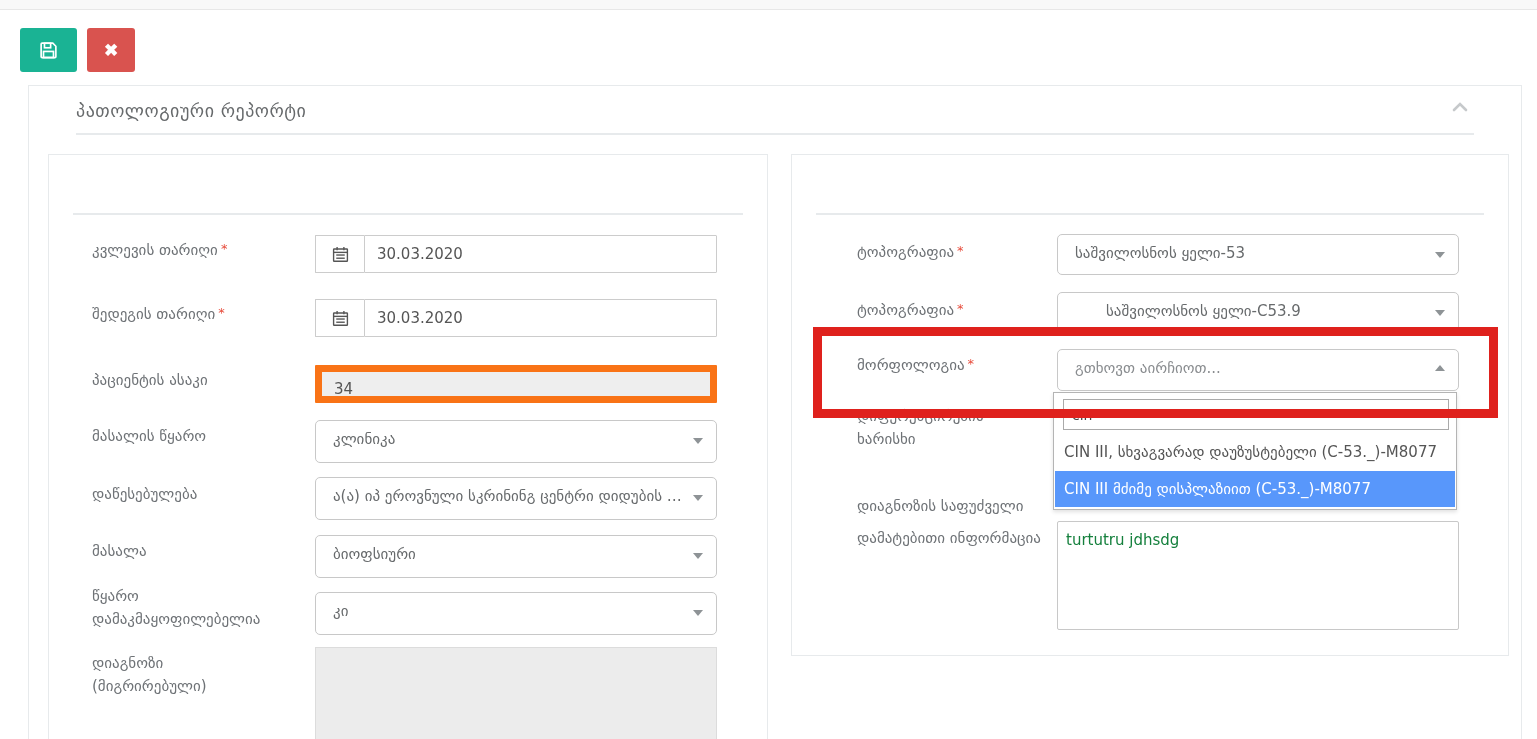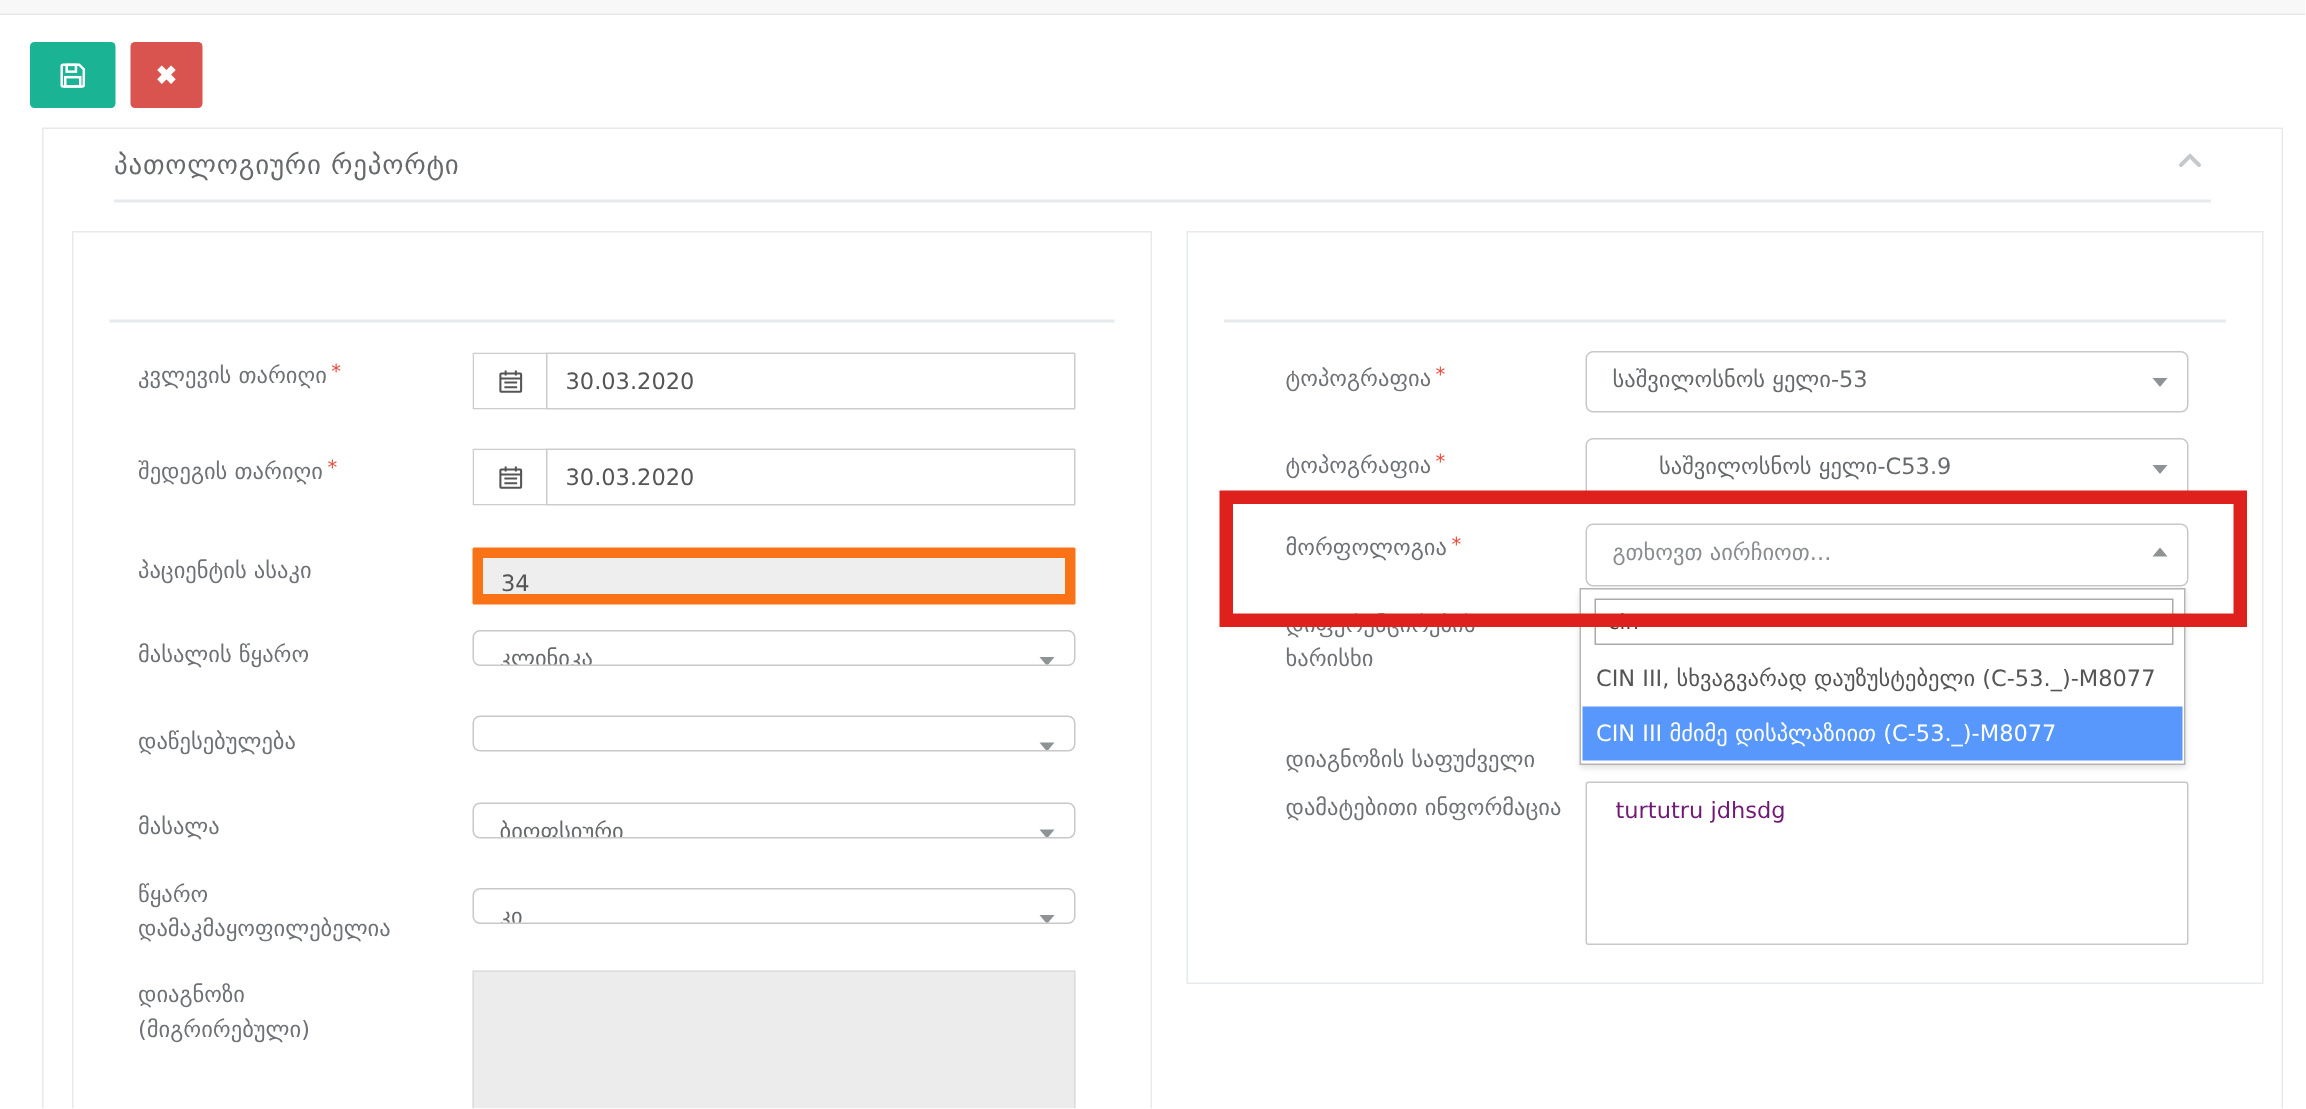--- a/index.html
+++ b/index.html
@@ -36,31 +36,31 @@
 
   
   .ctrl-x { left:266px; width:402px; }
   .inputgroup { position:absolute; display:flex; height:38px; }
   .ig-addon { width:49px; border:1px solid #ccc; border-right:none; border-radius:1px 0 0 1px;
     background:#fff; display:flex; align-items:center; justify-content:center; }
   .ig-input { flex:1; border:1px solid #ccc; border-radius:0 1px 1px 0; font-size:15px; color:#555;
     padding:12px 12px; font-family:"DejaVu Sans",sans-serif; outline:none; }
   .plain-disabled { position:absolute; background:#eee; border:7px solid #f97316; border-radius:1px;
     font-size:15px; color:#555; padding:8px 12px; }
-  .sel { position:absolute; height:24px; background:#fff; border:1px solid #c8c8c8; border-radius:5px;
+  .sel { position:absolute; height:43px; background:#fff; border:1px solid #c8c8c8; border-radius:5px;
     font-size:15px; color:#676a6c; padding:9px 30px 0 17px; cursor:pointer; white-space:nowrap;
     overflow:hidden; text-overflow:ellipsis; }
   .caret-down, .caret-up { position:absolute; right:13px; top:17px; width:0; height:0;
     border-left:5px solid transparent; border-right:5px solid transparent; }
   .caret-down { border-top:6px solid #8e9396; }
   .caret-up   { border-bottom:6px solid #8e9396; top:15px; }
   .sel-placeholder { color:#8a8d90; }
 
   .txtarea { position:absolute; border:1px solid #c8c8c8; border-radius:2px; background:#fff;
-    font-size:15px; color:#701a75; padding:9px 19px; font-family:"DejaVu Sans",sans-serif;
+    font-size:15px; color:#15803d; padding:9px 8px; font-family:"DejaVu Sans",sans-serif;
     resize:none; outline:none; }
   .txtarea-disabled { position:absolute; background:#ececec; border:1px solid #dcdcdc; }
 
   
   .dd-panel { position:absolute; left:1053px; top:392px; width:404px; height:118px;
     background:#fff; border:1px solid #b4b4b4; z-index:5; box-shadow:0 2px 4px rgba(0,0,0,.12); }
   .dd-search { position:absolute; left:9px; top:6px; width:386px; height:31px; border:1px solid #aaa;
     font-size:14px; color:#444; padding:0 8px; font-family:"DejaVu Sans",sans-serif; outline:none; }
   .dd-option { position:absolute; left:1px; width:400px; height:36px; line-height:36px;
     font-size:15px; color:#555; padding-left:9px; cursor:pointer; white-space:nowrap; overflow:hidden; }
@@ -150,20 +150,21 @@
       </div>
       <div class="sel ctrl-x" style="top:265px;">
         <span>კლინიკა</span>
         <span class="caret-down"></span>
       </div>
 
       <div class="flabel" style="left:43px; top:328px;">
         <span>დაწესებულება</span>
       </div>
       <div class="sel ctrl-x" style="top:322px;">
+        <span>ა(ა) იპ ეროვნული სკრინინგ ცენტრი დიდუბის ფ...</span>
         <span class="caret-down"></span>
       </div>
 
       <div class="flabel" style="left:43px; top:385px;">
         <span>მასალა</span>
       </div>
       <div class="sel ctrl-x" style="top:380px;">
         <span>ბიოფსიური</span>
         <span class="caret-down"></span>
       </div>

